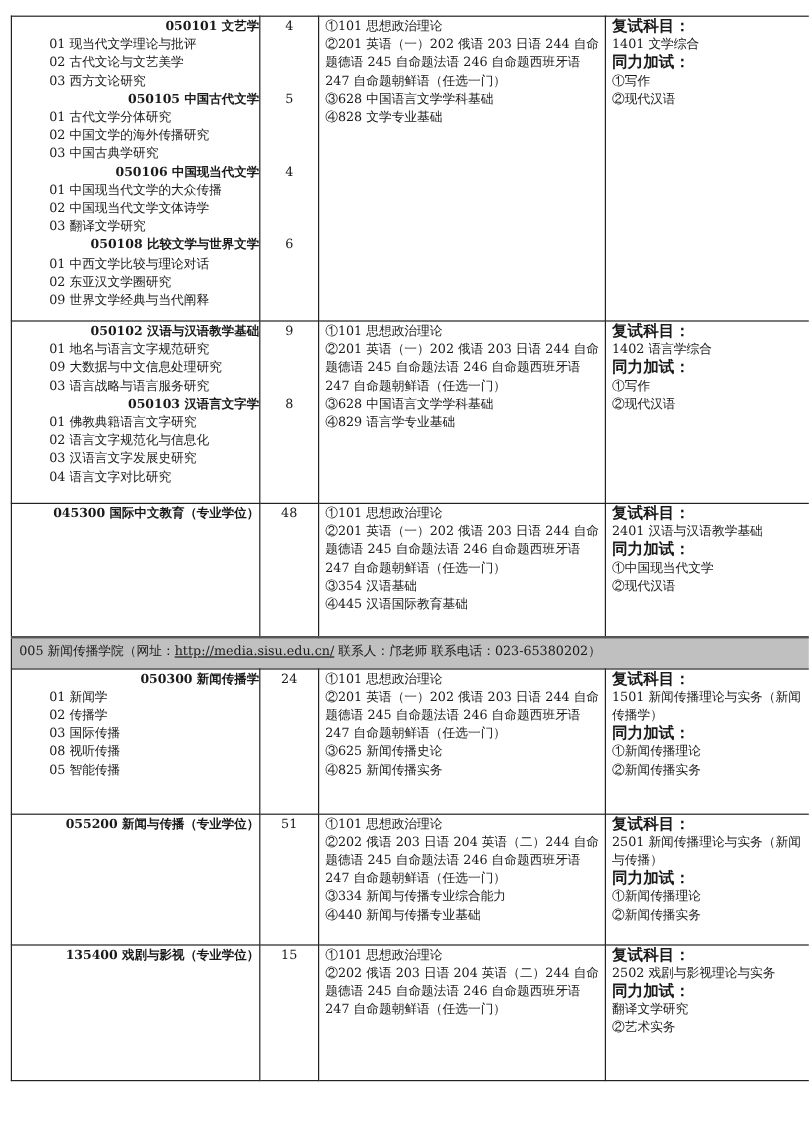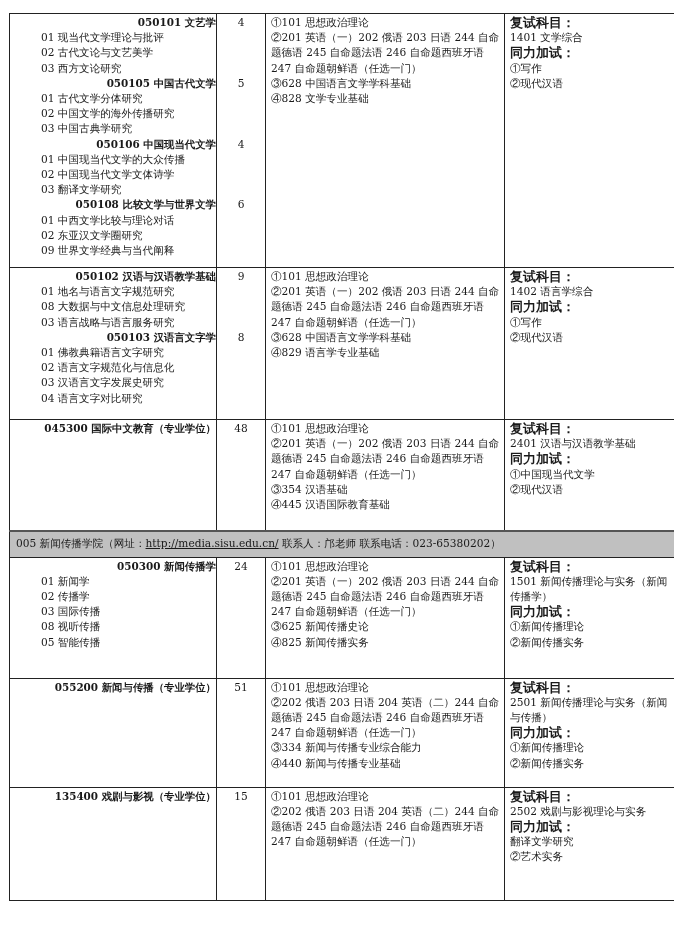--- a/index.html
+++ b/index.html
@@ -76,21 +76,21 @@
           <span class="line">1401 文学综合</span>
           <span class="line lbl">同力加试：</span>
           <span class="line">①写作</span>
           <span class="line">②现代汉语</span>
         </td>
       </tr>
       <tr style="height: 152px;">
         <td class="c1">
           <span class="line major"><span class="code">050102</span> <span>汉语与汉语教学基础</span></span>
           <span class="line dir">01 地名与语言文字规范研究</span>
-          <span class="line dir">08 大数据与中文信息处理研究</span>
+          <span class="line dir">09 大数据与中文信息处理研究</span>
           <span class="line dir">03 语言战略与语言服务研究</span>
           <span class="line major"><span class="code">050103</span> <span>汉语言文字学</span></span>
           <span class="line dir">01 佛教典籍语言文字研究</span>
           <span class="line dir">02 语言文字规范化与信息化</span>
           <span class="line dir">03 汉语言文字发展史研究</span>
           <span class="line dir">04 语言文字对比研究</span>
         </td>
         <td class="c2">
           <span class="quota-line">9</span>
           <span class="quota-line">&nbsp;</span>

